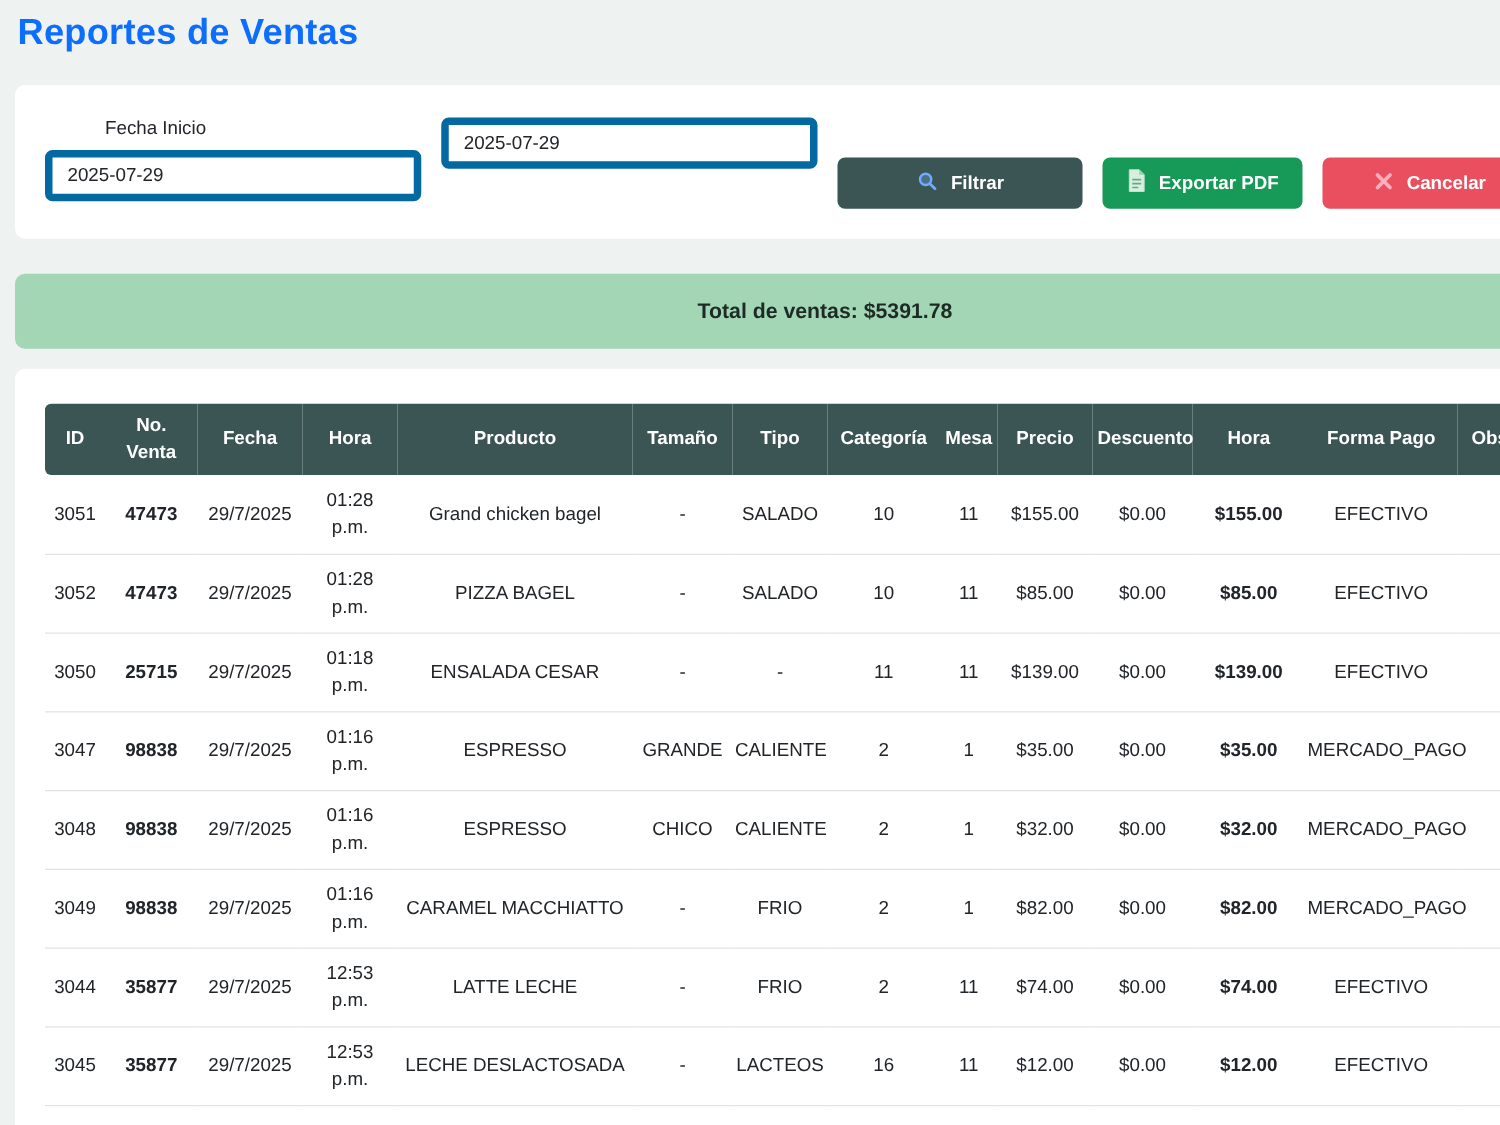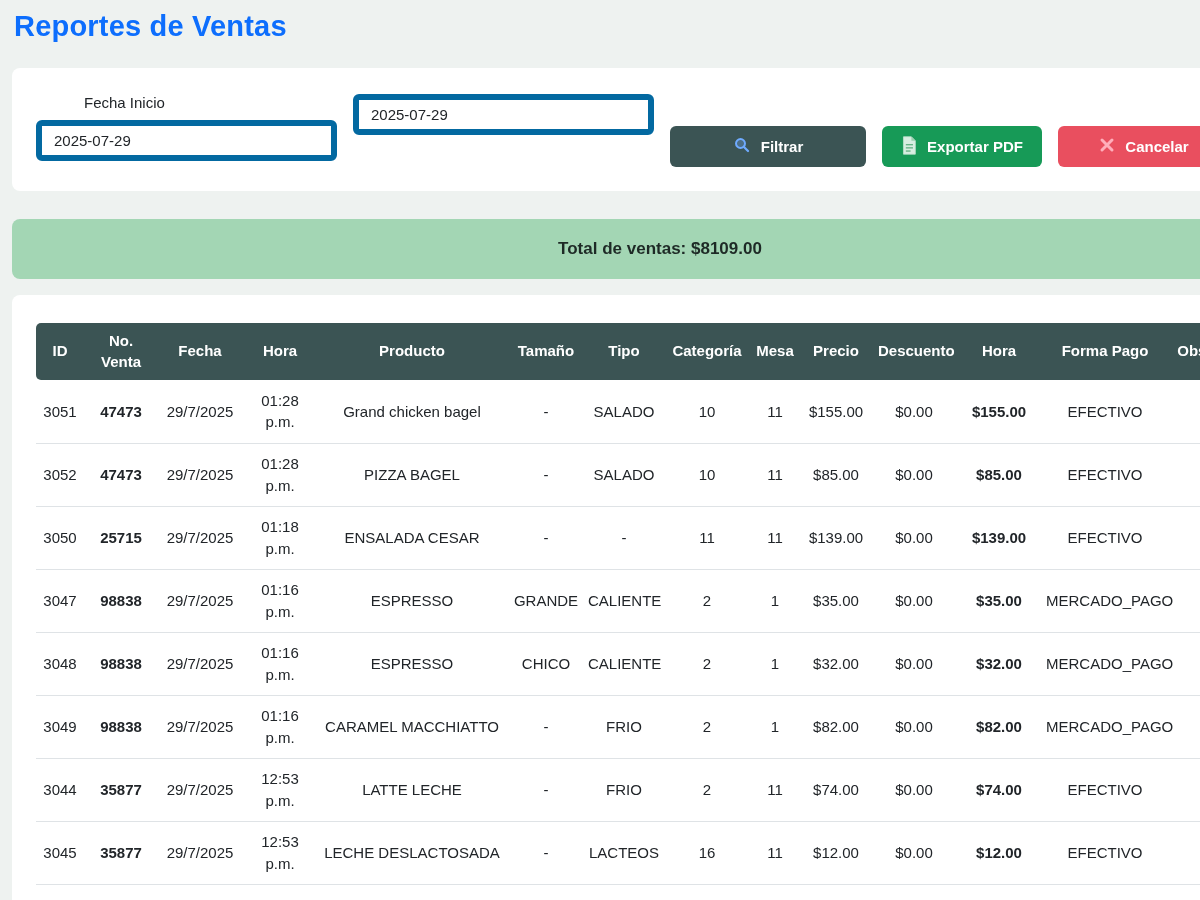--- a/index.html
+++ b/index.html
@@ -133,21 +133,21 @@
           <svg width="16" height="16" viewBox="0 0 16 16">
             <path d="M3 3 L13 13 M13 3 L3 13" stroke="#ffaebb" stroke-width="3" stroke-linecap="round"></path>
           </svg>
         </span>
         <span>Cancelar</span>
       </button>
     </div>
   </div>
 
   <div class="alert-total">
-    <span>Total de ventas: $8109.00</span>
+    <span>Total de ventas: $5391.78</span>
   </div>
 
   <div class="table-card">
     <table>
       <colgroup id="cols">
           <col style="width: 48px;">
           <col style="width: 74px;">
           <col style="width: 84px;">
           <col style="width: 76px;">
           <col style="width: 188px;">

